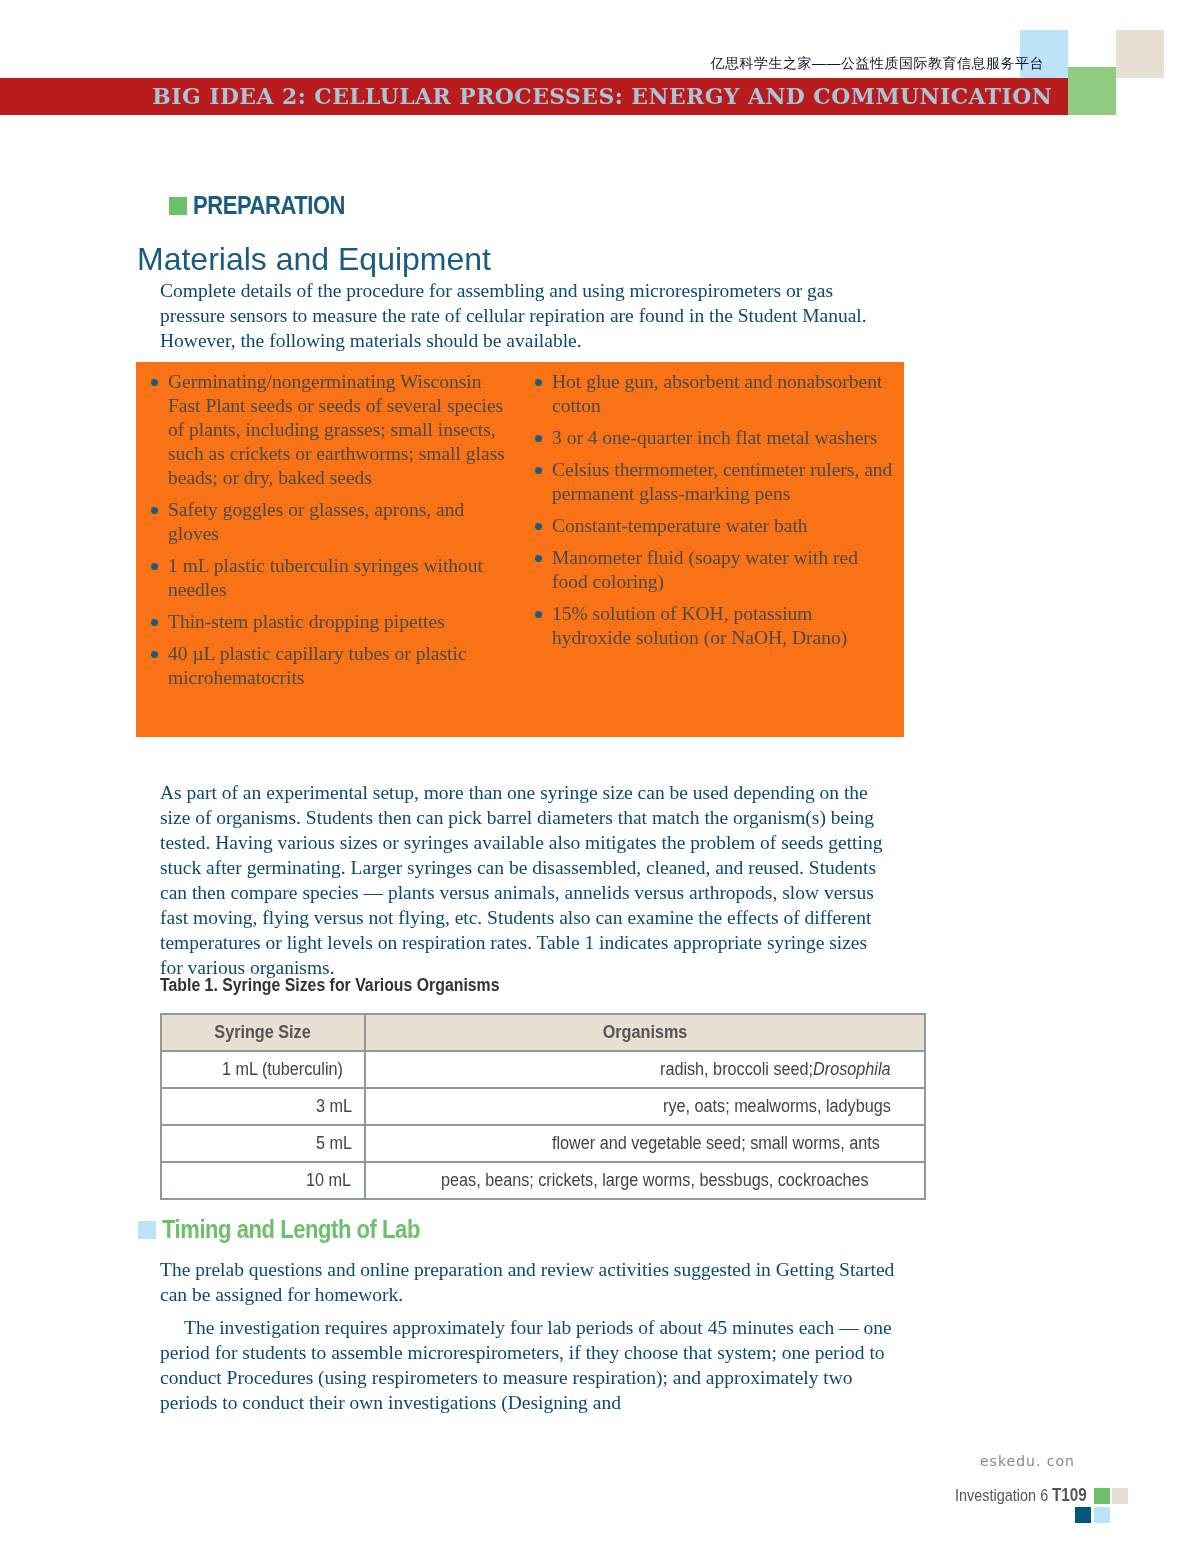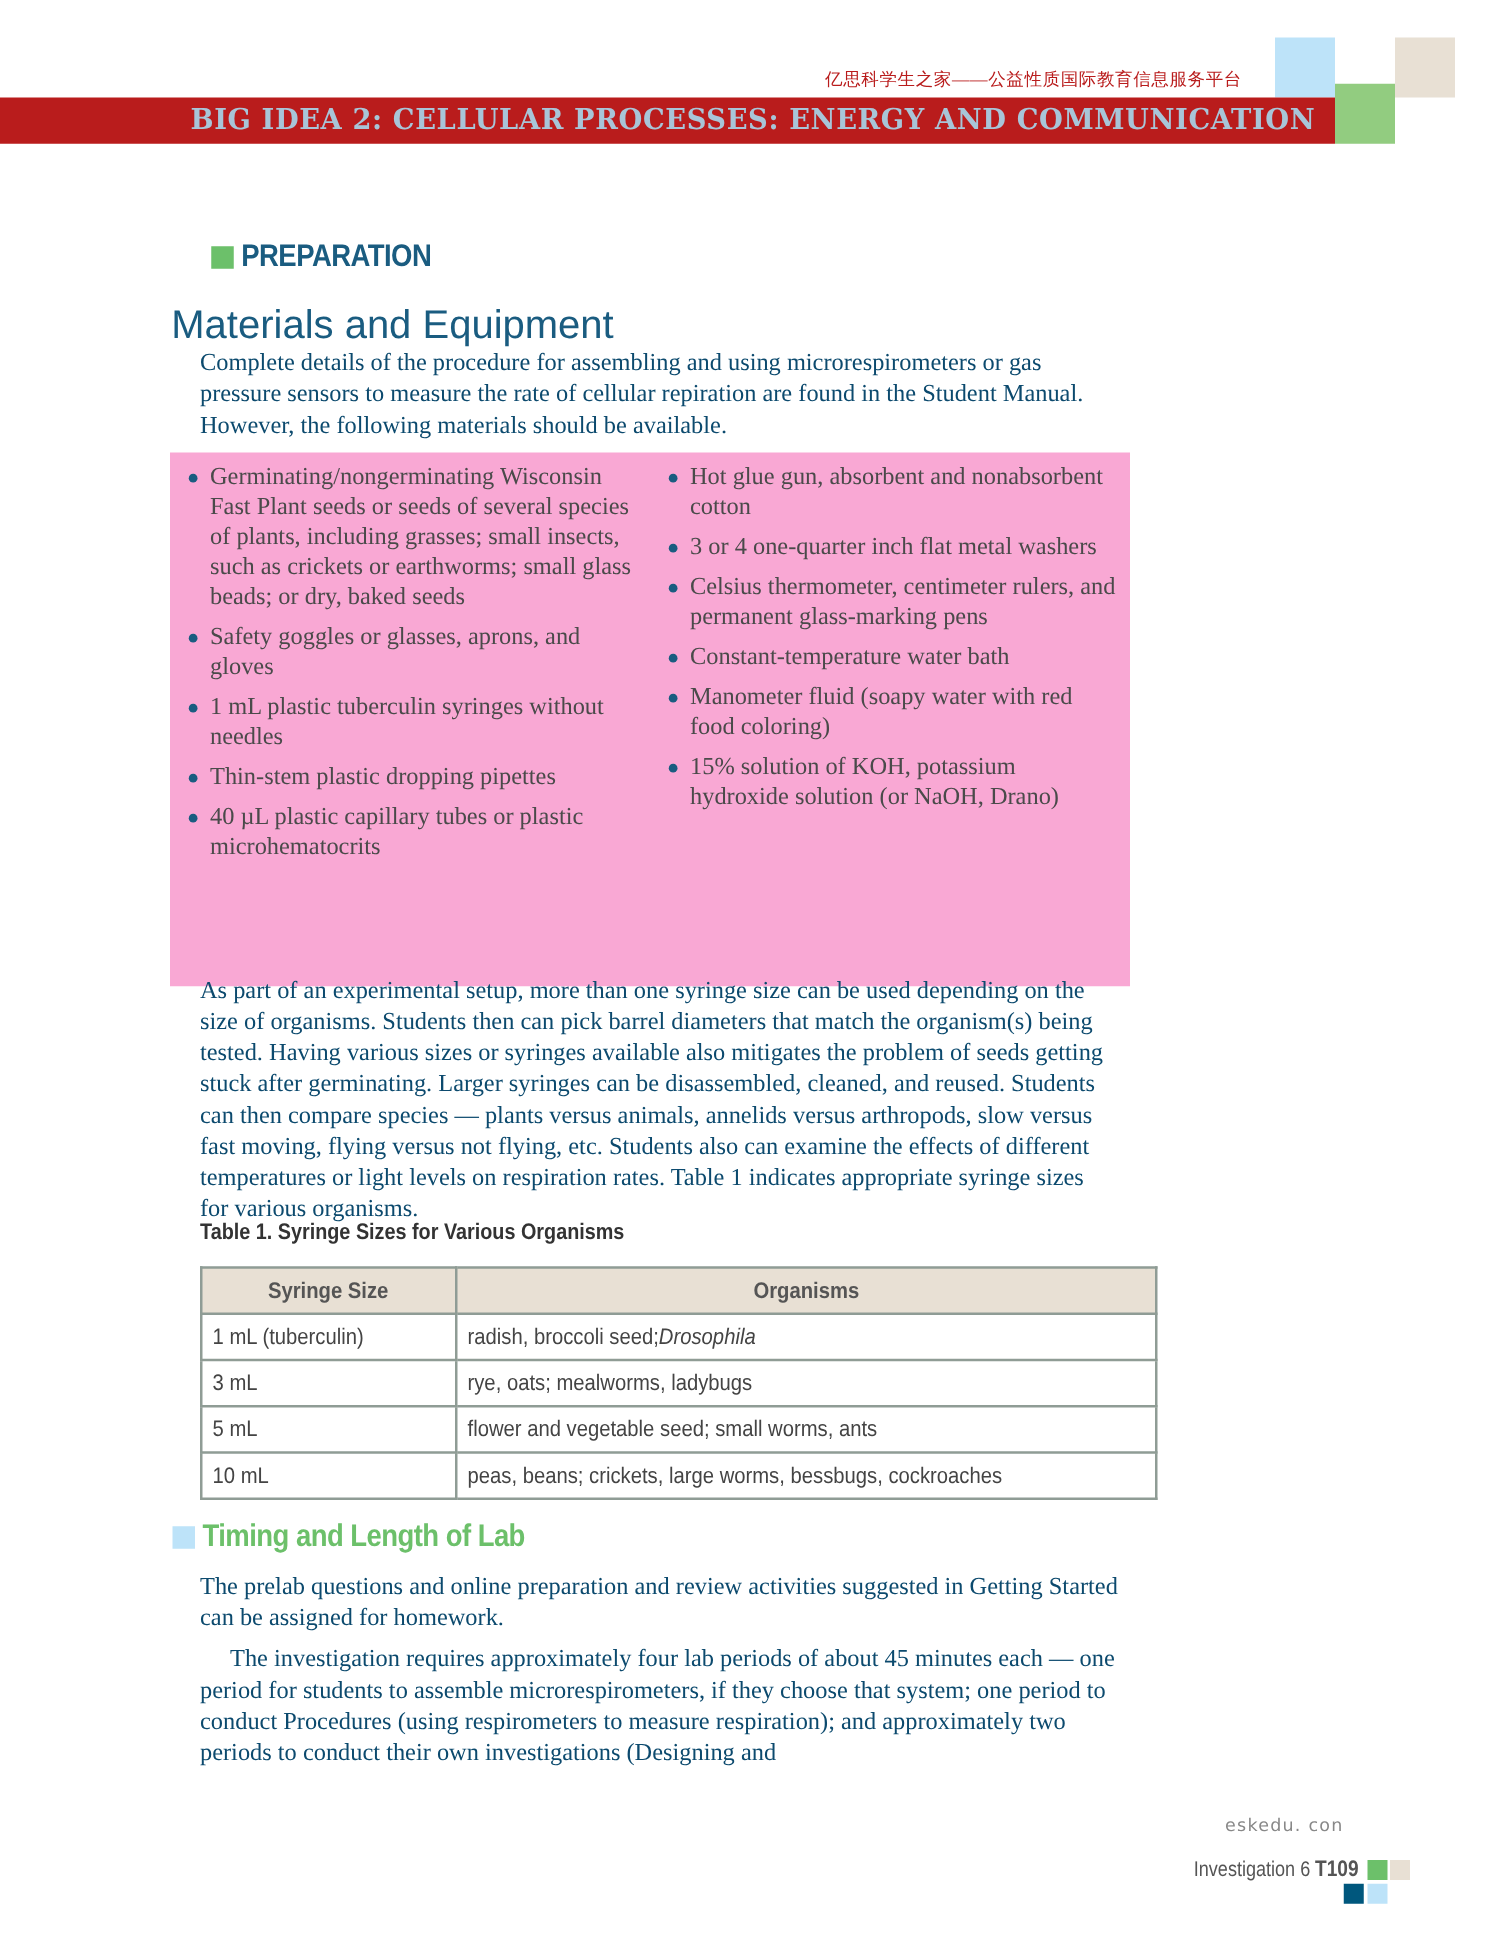--- a/index.html
+++ b/index.html
@@ -6,51 +6,51 @@
     body {
       width: 1188px; height: 1566px; background: #ffffff; position: relative;
       overflow: hidden; font-family: "Liberation Serif", serif; color: #4a4a4a;
     }
     
     .sq { position: absolute; }
     .sq-lightblue-top { left: 1020px; top: 30px; width: 48px; height: 48px; background: #bde3f9; }
     .sq-beige-top { left: 1116px; top: 30px; width: 48px; height: 48px; background: #e8e0d4; }
     .sq-green-top { left: 1068px; top: 67px; width: 48px; height: 48px; background: #92cc80; }
     .watermark-cn {
-      position: absolute; left: 660px; top: 55px; width: 384px; text-align: left;
-      font-family: Liberation Serif, serif; font-size: 14px; color: #b91c1c; letter-spacing: 0.5px;
+      position: absolute; left: 660px; top: 55px; width: 384px; text-align: right;
+      font-family: Liberation Sans, sans-serif; font-size: 14px; color: #0f172a; letter-spacing: 0.5px;
     }
     .header-band {
       position: absolute; left: 0; top: 78px; width: 1068px; height: 37px;
       background: #b91c1c;
     }
     .header-title {
       position: absolute; right: 16px; top: 4px; font-family: "DejaVu Serif", serif;
       font-weight: bold; font-size: 23px; color: #a8c5d8; letter-spacing: 0.5px; white-space: nowrap;
       transform: scaleX(0.95); transform-origin: right center;
     }
     
     .sec-head { position: absolute; left: 138px; display: flex; align-items: center; }
     .sec-marker { width: 18px; height: 18px; margin-right: 6px; }
     .sec-text { font-family: "Liberation Sans", sans-serif; font-weight: bold; font-size: 25px; letter-spacing: -0.5px; transform: scaleX(0.88); transform-origin: left center; white-space: nowrap; }
     .sub-head { position: absolute; left: 137px; top: 241px; font-family: "Liberation Sans", sans-serif; font-size: 32px; color: #1a5c80; }
     .para { position: absolute; left: 160px; font-size: 19.5px; line-height: 25px; color: #0c4a6e; }
     .para p { margin: 0; }
     
-    .materials-box { position: absolute; left: 136px; top: 362px; width: 768px; height: 427px; background: #f9a8d4; }
+    .materials-box { position: absolute; left: 136px; top: 362px; width: 768px; height: 375px; background: #f97316; }
     .mat-col { position: absolute; top: 8px; }
     .mat-col ul { list-style: none; margin: 0; padding: 0; }
     .mat-col li { position: relative; padding-left: 22px; font-size: 19.5px; line-height: 24px; margin-bottom: 8px; color: #4a4a4a; }
     .mat-col li .bullet { position: absolute; left: 5px; top: 9px; width: 7px; height: 7px; border-radius: 50%; background: #1a5c80; }
     
     .table-title { position: absolute; left: 160px; top: 975px; font-family: "Liberation Sans", sans-serif; font-weight: bold; font-size: 18px; color: #333; transform: scaleX(0.88); transform-origin: left center; white-space: nowrap; }
     table.syr { position: absolute; left: 160px; top: 1013px; width: 766px; border-collapse: collapse; font-family: "Liberation Sans", sans-serif; font-size: 18px; color: #444; }
     table.syr th, table.syr td { border: 2px solid #8f9c95; height: 27px; padding: 4px 8px; }
     table.syr th { background: #e8e0d4; font-weight: bold; text-align: center; color: #555; }
-    table.syr td { text-align: left; }
+    table.syr td { text-align: right; }
     table.syr td span, table.syr th span { display: inline-block; transform: scaleX(0.9); transform-origin: left center; white-space: nowrap; }
     table.syr th span { transform-origin: center center; }
     .col1 { width: 186px; }
     
     .footer-url { position: absolute; left: 980px; top: 1453px; font-family: "DejaVu Sans", sans-serif; font-size: 14px; color: #888; letter-spacing: 1px; }
     .footer-label { position: absolute; left: 955px; top: 1486px; font-family: "Liberation Sans", sans-serif; font-size: 17px; color: #555; transform: scaleX(0.85); transform-origin: left center; white-space: nowrap; }
     .footer-page { position: absolute; left: 1052px; top: 1485px; font-family: "Liberation Sans", sans-serif; font-weight: bold; font-size: 18px; color: #555; transform: scaleX(0.85); transform-origin: left center; }
     .fsq { position: absolute; width: 16px; height: 16px; }
   </style>
 </head>

